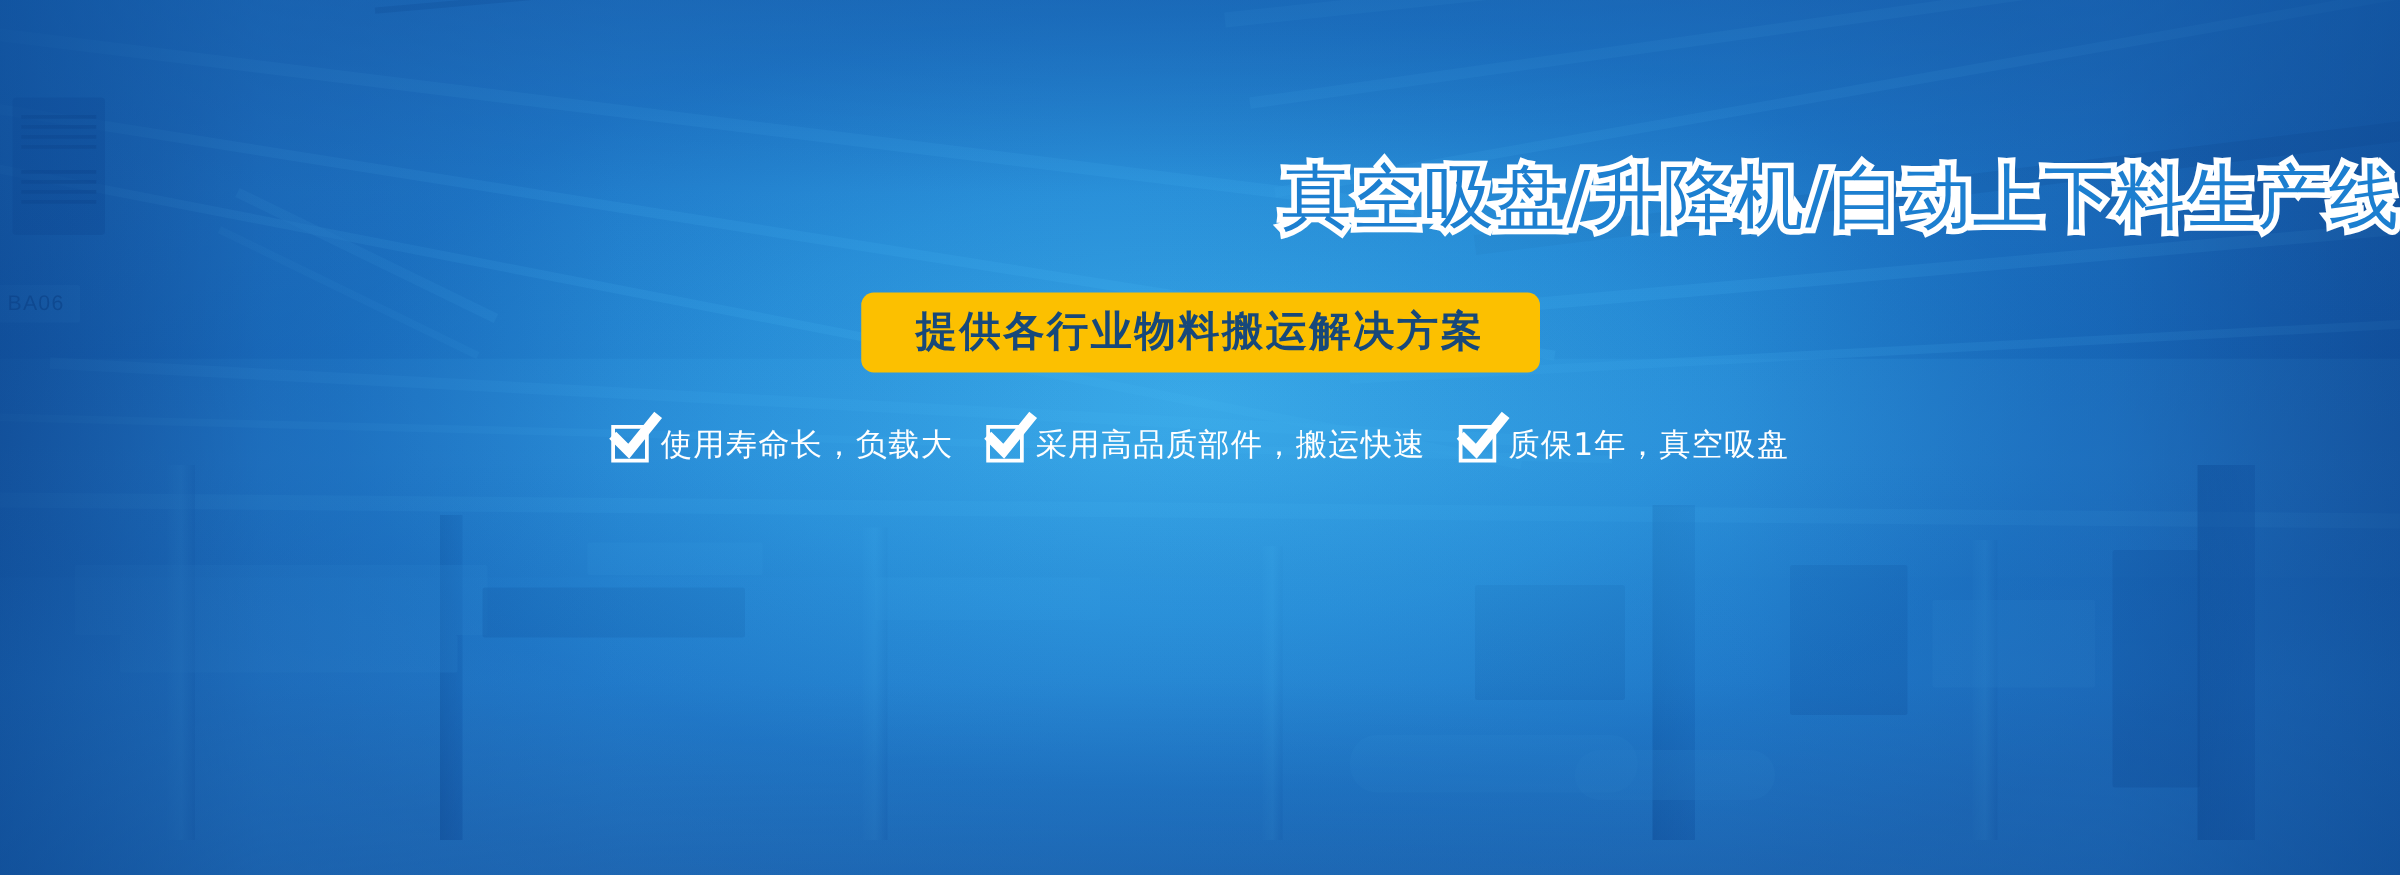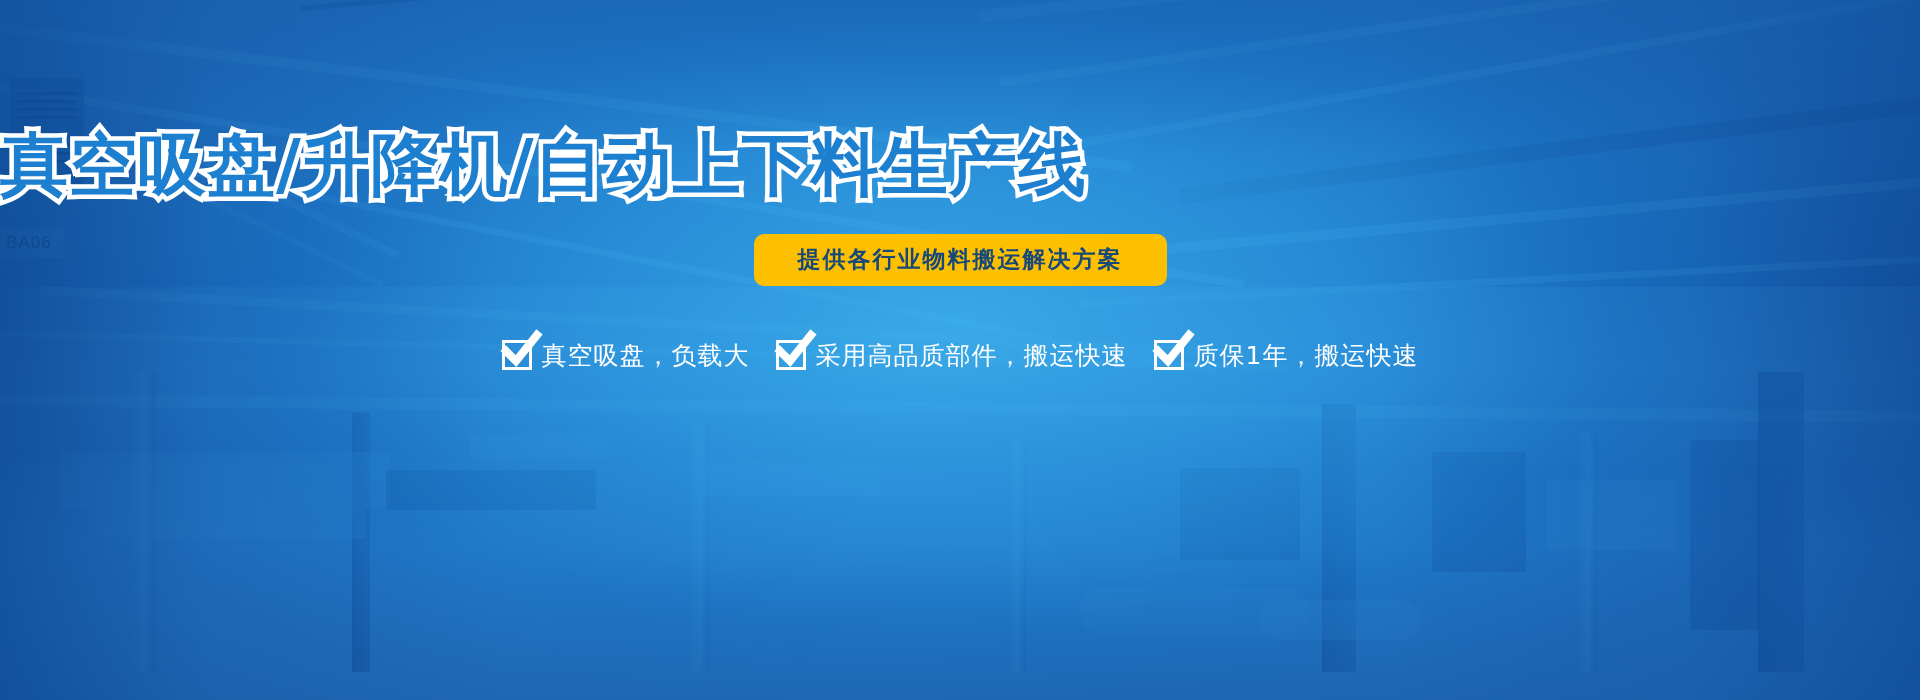--- a/index.html
+++ b/index.html
@@ -190,45 +190,45 @@
     align-items: center;
   }
 
   .headline {
     margin: 0;
     padding: 0;
     position: absolute;
     top: 131px;
     left: 0;
     width: 100%;
-    text-align: left;
+    text-align: right;
     font-family: "DejaVu Sans", "Liberation Sans", sans-serif;
-    font-size: 68px;
-    font-weight: bold;
+    font-size: 56px;
+    font-weight: normal;
     line-height: 1;
     letter-spacing: 1px;
     color: #1c7fd0;
     -webkit-text-stroke: 9px #ffffff;
     paint-order: stroke fill;
     white-space: nowrap;
   }
 
   .subtitle-wrap {
     position: absolute;
     top: 234px;
     left: 0;
     width: 100%;
     display: flex;
     justify-content: center;
   }
   .subtitle-pill {
     background: #fcc000;
     color: #17487a;
     font-family: "DejaVu Sans", "Liberation Sans", sans-serif;
-    font-size: 23px;
+    font-size: 33px;
     font-weight: bold;
     letter-spacing: 2px;
     padding: 12px 44px 14px;
     border-radius: 10px;
     white-space: nowrap;
     line-height: 1.15;
   }
 
   .features {
     position: absolute;
@@ -344,36 +344,36 @@
     </div>
 
     <div class="features">
 
       <div class="feature">
         <span class="check-box">
           <svg viewBox="0 0 40 40" aria-hidden="true">
             <path d="M5 20 L15 30 L36 4" fill="none" stroke="#ffffff" stroke-width="8" stroke-linecap="square" stroke-linejoin="miter"></path>
           </svg>
         </span>
-        <span class="feature-text">真空吸盘，负载大</span>
+        <span class="feature-text">使用寿命长，负载大</span>
       </div>
 
       <div class="feature">
         <span class="check-box">
           <svg viewBox="0 0 40 40" aria-hidden="true">
             <path d="M5 20 L15 30 L36 4" fill="none" stroke="#ffffff" stroke-width="8" stroke-linecap="square" stroke-linejoin="miter"></path>
           </svg>
         </span>
         <span class="feature-text">采用高品质部件，搬运快速</span>
       </div>
 
       <div class="feature">
         <span class="check-box">
           <svg viewBox="0 0 40 40" aria-hidden="true">
             <path d="M5 20 L15 30 L36 4" fill="none" stroke="#ffffff" stroke-width="8" stroke-linecap="square" stroke-linejoin="miter"></path>
           </svg>
         </span>
-        <span class="feature-text">质保1年，搬运快速</span>
+        <span class="feature-text">质保1年，真空吸盘</span>
       </div>
 
     </div>
   </div>
 </div>
 
 </body></html>

